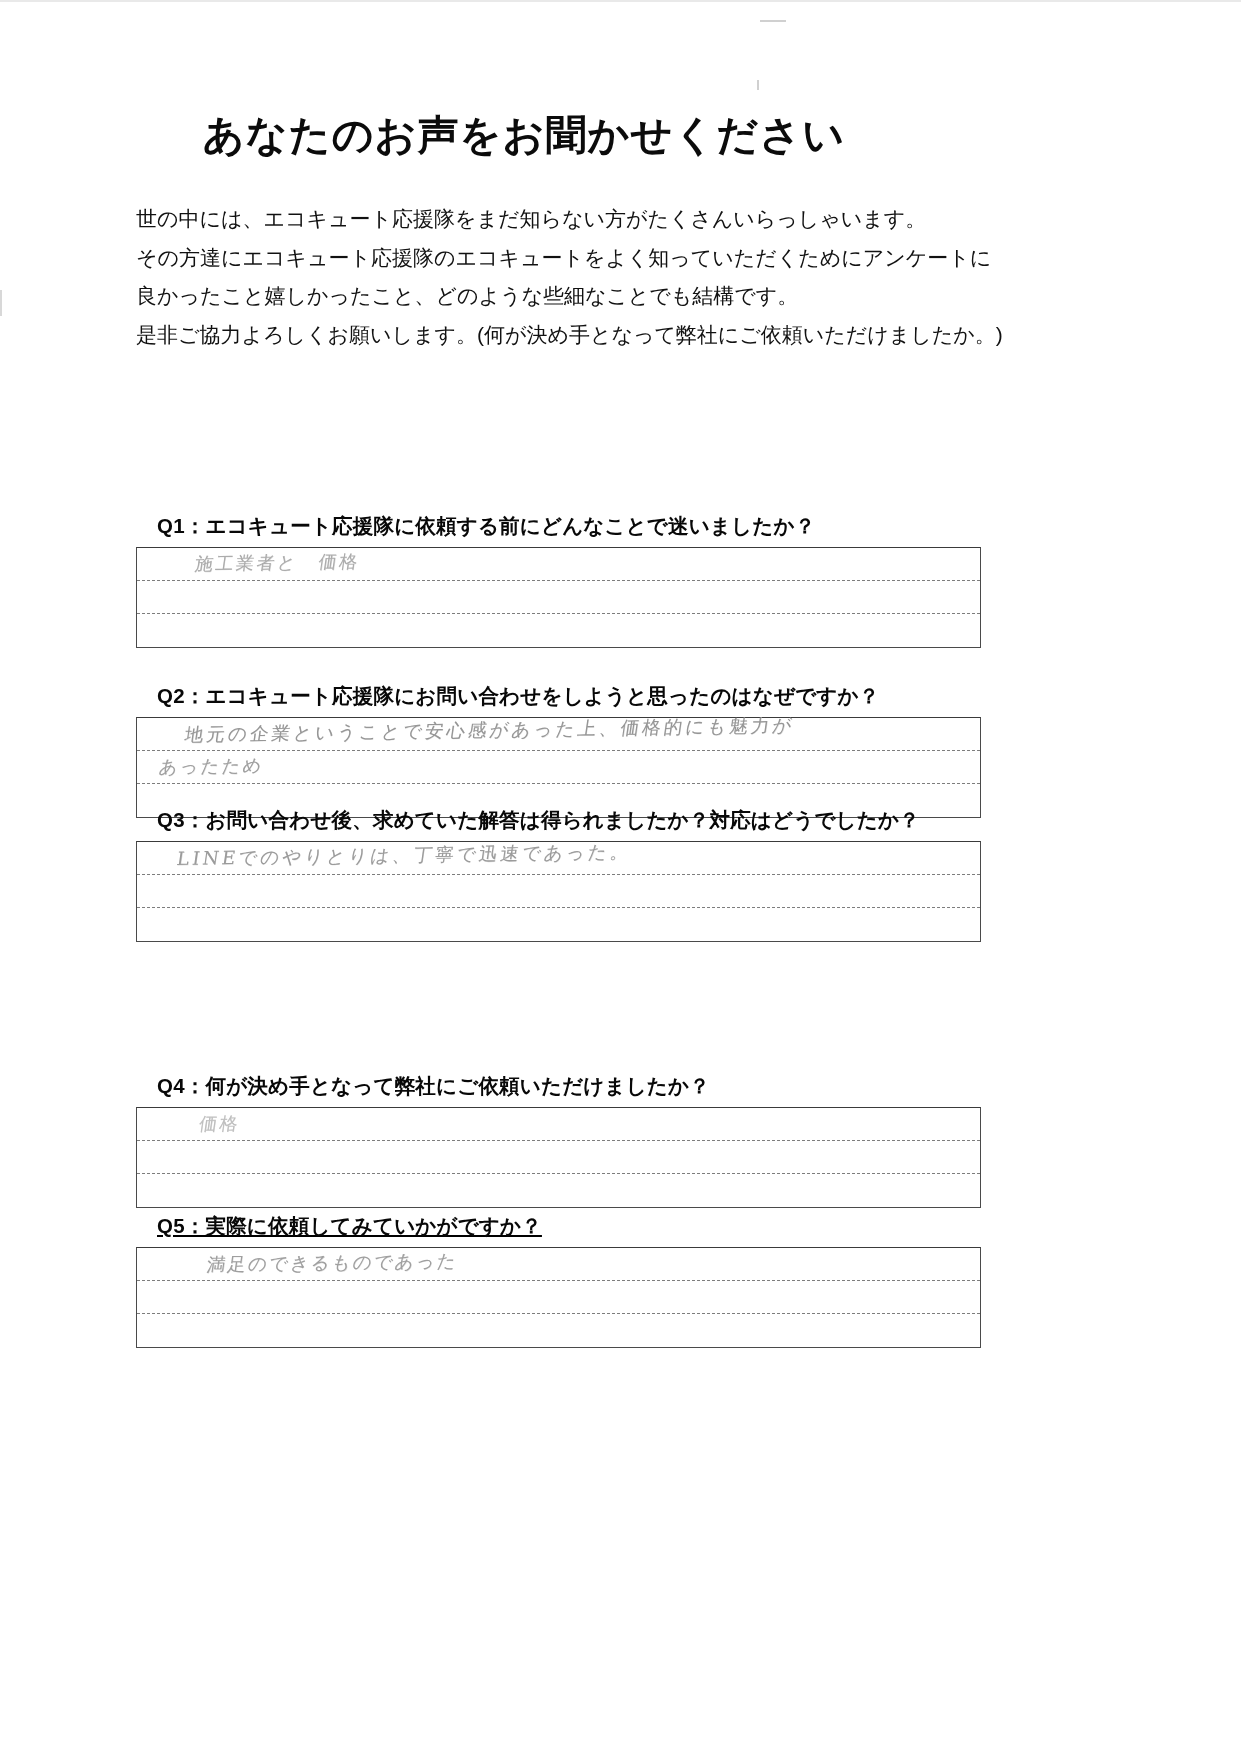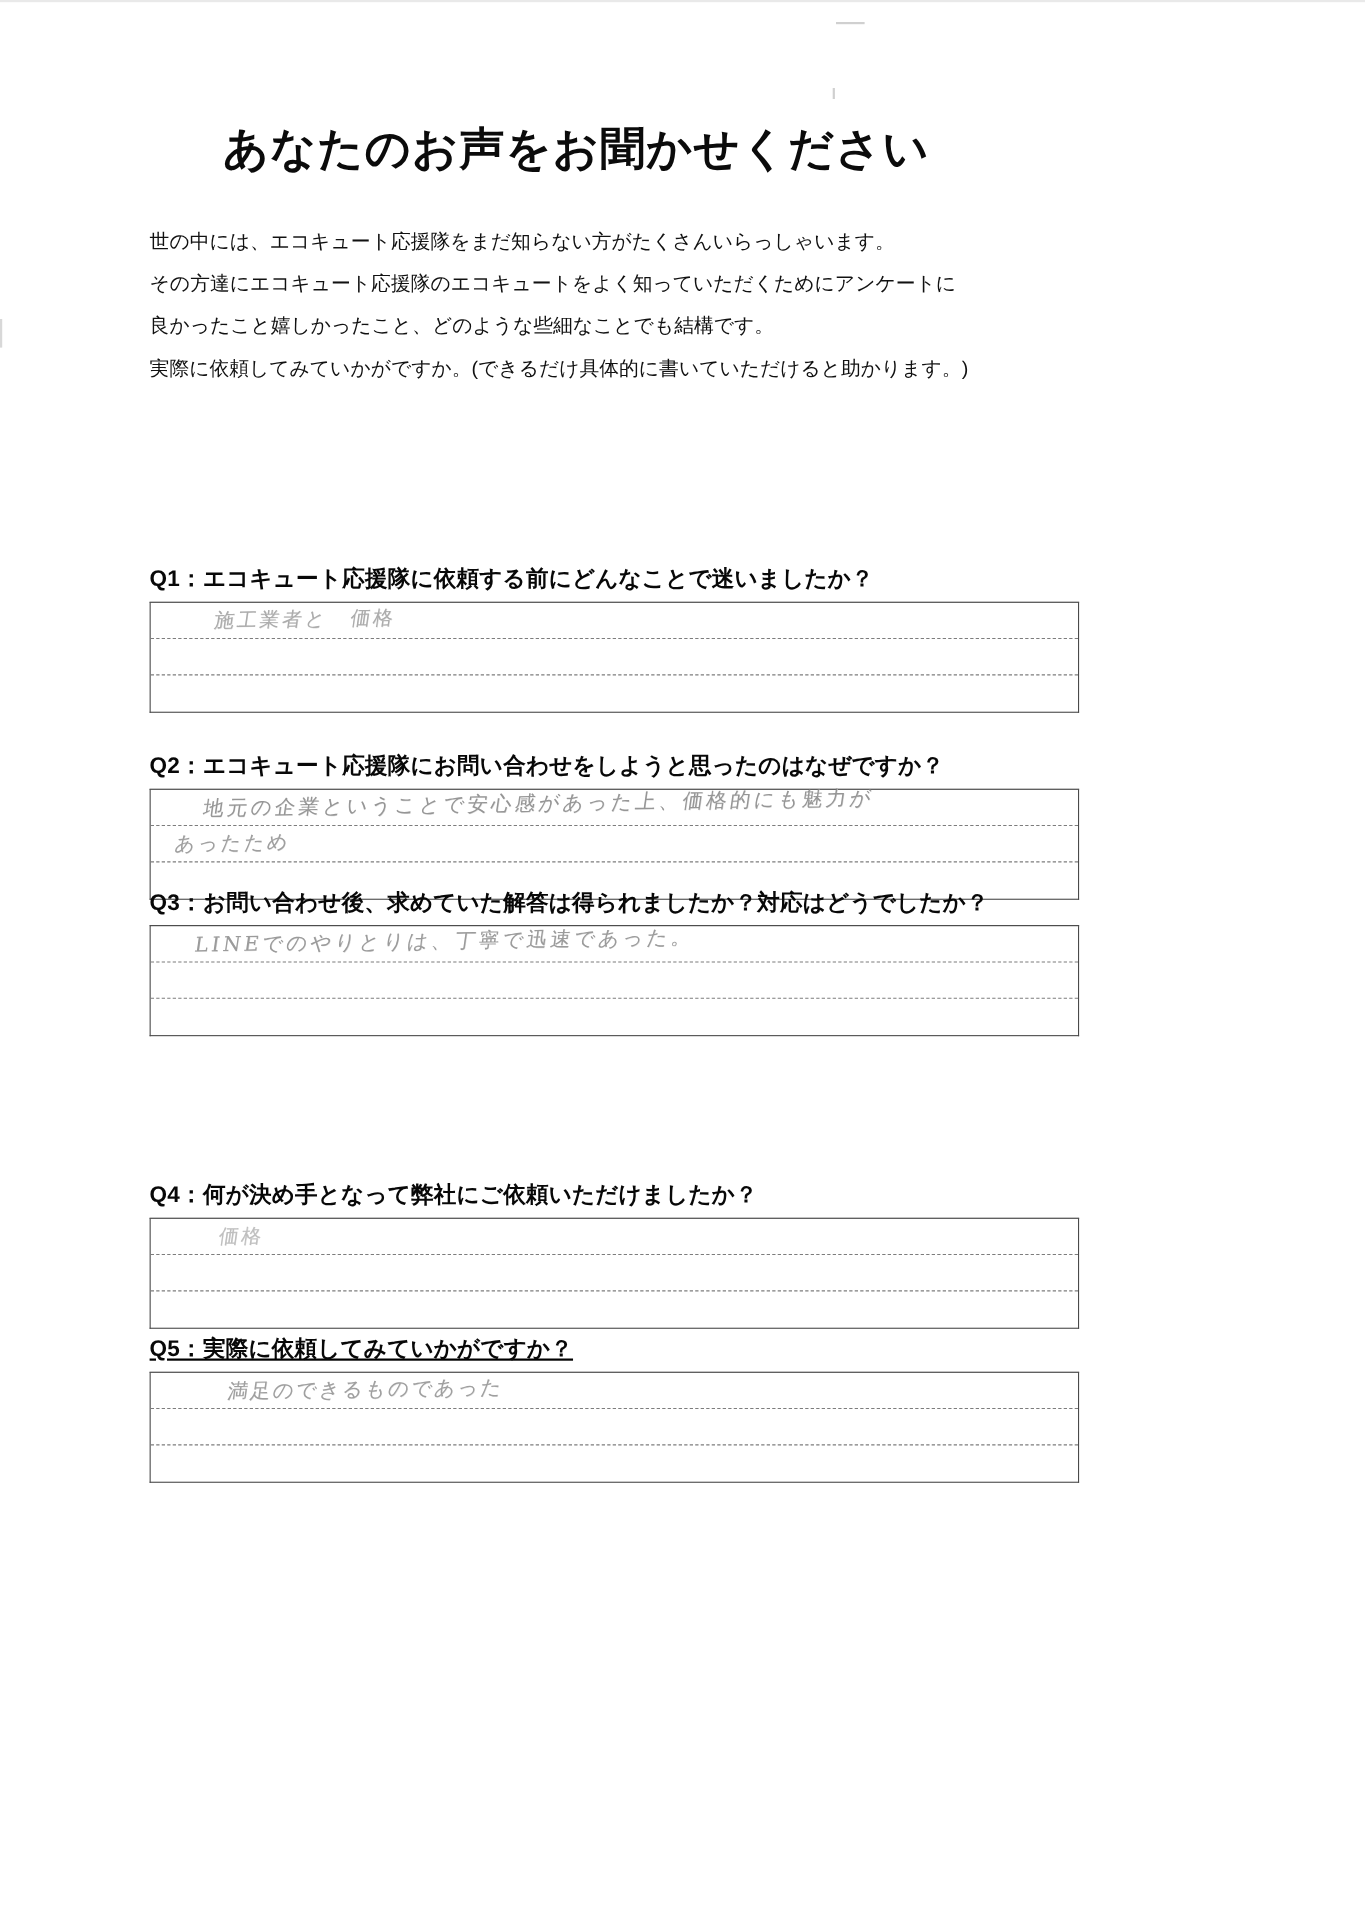--- a/index.html
+++ b/index.html
@@ -53,38 +53,39 @@
     color: #0b0b0b;
   }
 
   .intro {
     position: absolute;
     left: 136px;
     top: 200px;
     width: 900px;
   }
   .intro-line {
-    font-size: 18px;
+    font-size: 21px;
     line-height: 38.5px;
     color: #111111;
     white-space: nowrap;
   }
 
   .qblock {
     position: absolute;
     left: 136px;
     width: 845px;
   }
   .q-heading {
     font-size: 20.5px;
     font-weight: bold;
     color: #080808;
     letter-spacing: 0.2px;
     white-space: nowrap;
     margin-bottom: 7px;
+    margin-left: 21px;
   }
 
   .answer-box {
     position: relative;
     border: 1.6px solid #4a4a4a;
     border-top-color: #3a3a3a;
     background: #ffffff;
     box-sizing: border-box;
   }
   .answer-row {
@@ -136,21 +137,21 @@
   <div class="scan-edge-left"></div>
   <div class="scan-speck" style="left:760px; top:20px; width:26px; height:2px;"></div>
   <div class="scan-speck" style="left:757px; top:80px; width:2px; height:10px;"></div>
 
   <div class="title">あなたのお声をお聞かせください</div>
 
   <div class="intro">
     <div class="intro-line">世の中には、エコキュート応援隊をまだ知らない方がたくさんいらっしゃいます。</div>
     <div class="intro-line">その方達にエコキュート応援隊のエコキュートをよく知っていただくためにアンケートに</div>
     <div class="intro-line">良かったこと嬉しかったこと、どのような些細なことでも結構です。</div>
-    <div class="intro-line">実際に依頼してみていかがですか。(できるだけ具体的に書いていただけると助かります。)</div>
+    <div class="intro-line">是非ご協力よろしくお願いします。(何が決め手となって弊社にご依頼いただけましたか。)</div>
   </div>
 
   <div class="qblock" style="top:512px;">
     <div class="q-heading">Q1：エコキュート応援隊に依頼する前にどんなことで迷いましたか？</div>
     <div class="answer-box">
       <div class="answer-row">
         <div class="hand hand-q1">
             <span>施工業者と　価格</span>
           </div>
       </div>

